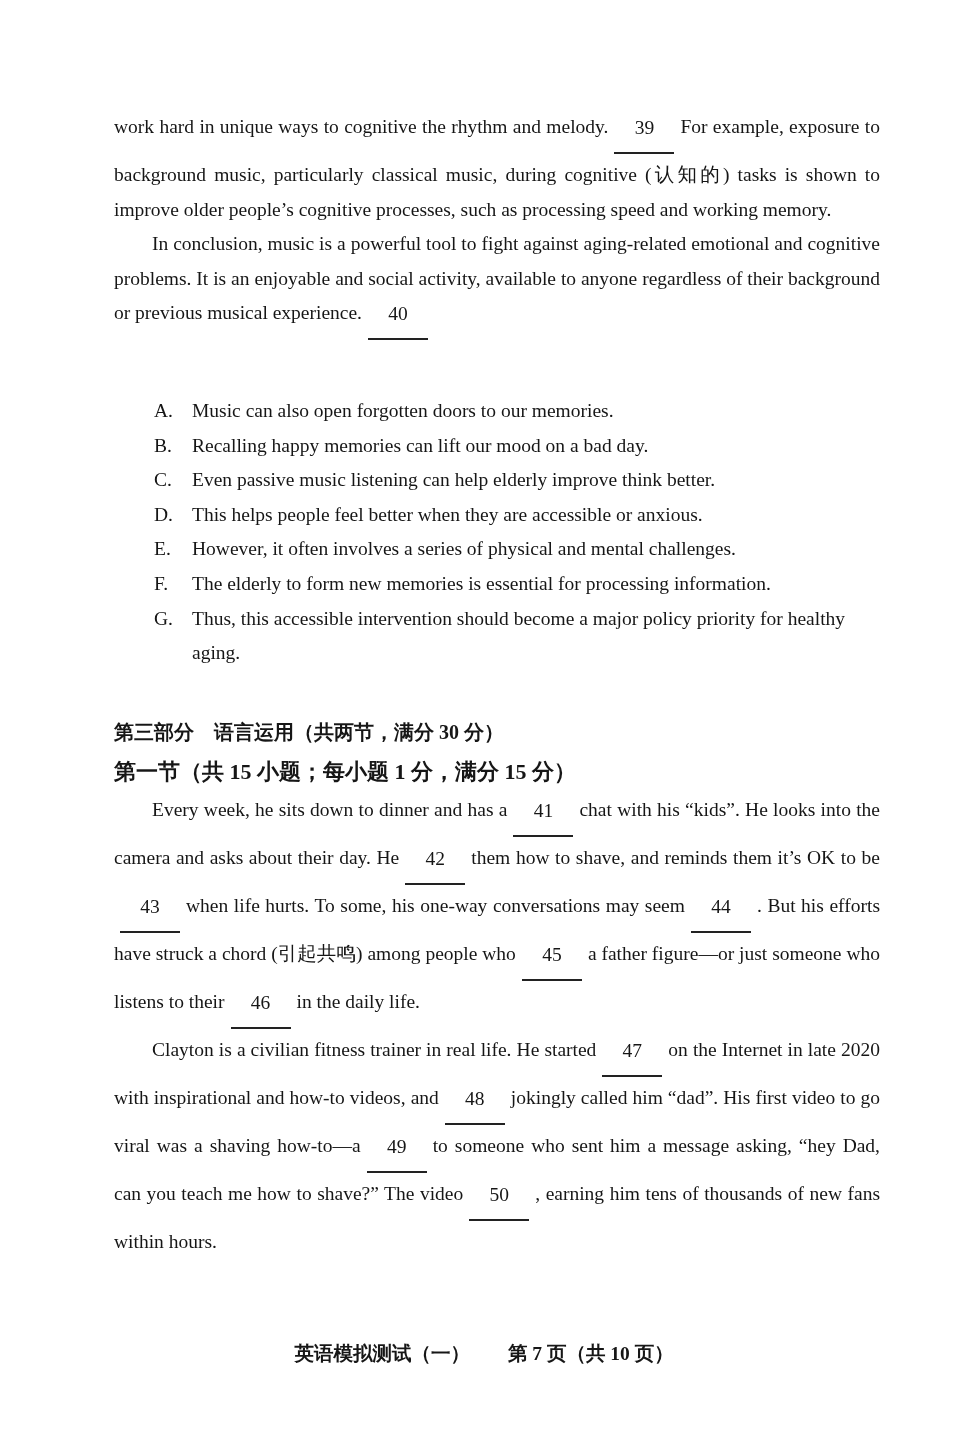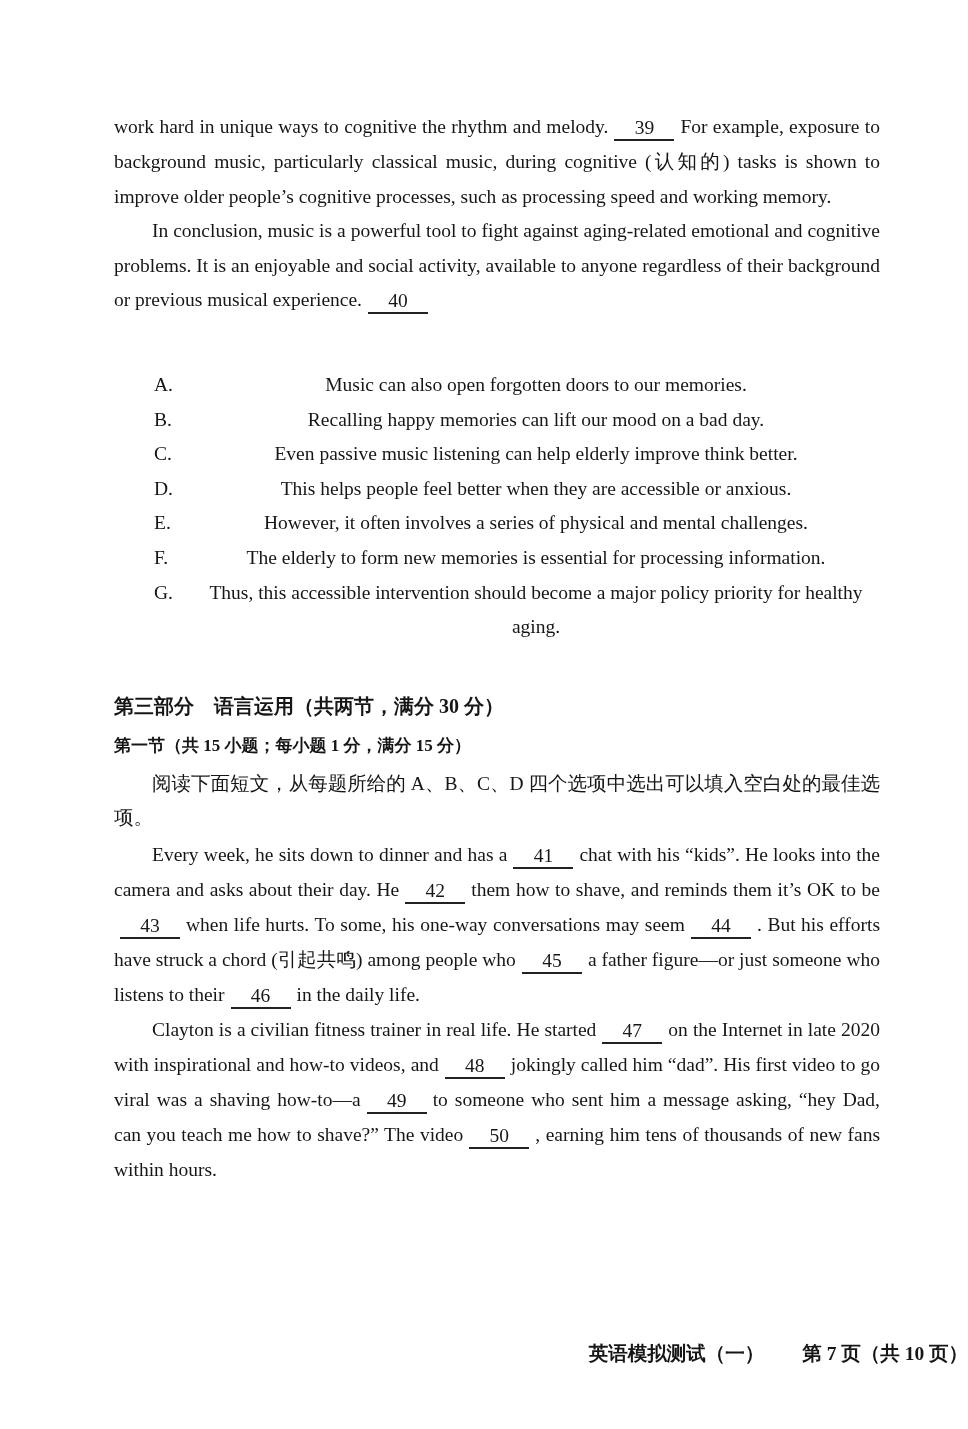--- a/index.html
+++ b/index.html
@@ -17,51 +17,51 @@
   }
   .para{
     margin:0;
     font-size:19.5px;line-height:34.5px;
     text-align:justify;
   }
   .para.indent{text-indent:38px;}
   .blank{
     display:inline-block;
     min-width:48px;
-    padding:0 6px 1px 6px;
+    padding:0 6px 14px 6px;
     margin:4px 6px;
     text-align:center;
     text-indent:0;
     border-bottom:2px solid #222;
     line-height:21px;
     vertical-align:-1px;
   }
   .options{margin:50px 0 0 40px;}
   .option-row{
     display:flex;
     font-size:19.5px;line-height:34.6px;
   }
   .option-label{flex:none;width:38px;}
-  .option-text{flex:1;text-align:center;}
+  .option-text{flex:1;text-align:left;}
   .part-heading{
     margin-top:42px;
     font-weight:bold;
     font-size:20px;line-height:39px;
   }
   .section-heading{
     font-weight:bold;
-    font-size:17px;line-height:39px;
+    font-size:22px;line-height:39px;
   }
   .instructions{margin-top:2px;}
   .cloze{margin-top:2px;}
   .footer{
     position:absolute;
     left:0;right:0;
     bottom:62px;
-    text-align:right;
+    text-align:center;
     font-weight:bold;
     font-size:19.5px;
   }
   .footer-gap{display:inline-block;width:38px;}
 </style>
 </head>
 <body>
 
 <div class="page">
 
@@ -96,21 +96,20 @@
       <span class="option-text">The elderly to form new memories is essential for processing information.</span>
     </div>
     <div class="option-row">
       <span class="option-label">G.</span>
       <span class="option-text">Thus, this accessible intervention should become a major policy priority for healthy aging.</span>
     </div>
   </div>
 
   <div class="part-heading">第三部分　语言运用（共两节，满分 30 分）</div>
   <div class="section-heading">第一节（共 15 小题；每小题 1 分，满分 15 分）</div>
-  <p class="para indent instructions">阅读下面短文，从每题所给的 A、B、C、D 四个选项中选出可以填入空白处的最佳选项。</p>
 
   <div class="cloze">
 
     <p class="para indent"><span>Every week, he sits down to dinner and has a</span><span class="blank">41</span><span>chat with his “kids”. He looks into the camera and asks about their day. He</span><span class="blank">42</span><span>them how to shave, and reminds them it’s OK to be</span><span class="blank">43</span><span>when life hurts. To some, his one-way conversations may seem</span><span class="blank">44</span><span>. But his efforts have struck a chord (引起共鸣) among people who</span><span class="blank">45</span><span>a father figure—or just someone who listens to their</span><span class="blank">46</span><span>in the daily life.</span></p>
 
     <p class="para indent"><span>Clayton is a civilian fitness trainer in real life. He started</span><span class="blank">47</span><span>on the Internet in late 2020 with inspirational and how-to videos, and</span><span class="blank">48</span><span>jokingly called him “dad”. His first video to go viral was a shaving how-to—a</span><span class="blank">49</span><span>to someone who sent him a message asking, “hey Dad, can you teach me how to shave?” The video</span><span class="blank">50</span><span>, earning him tens of thousands of new fans within hours.</span></p>
 
   </div>
 
   <div class="footer">

